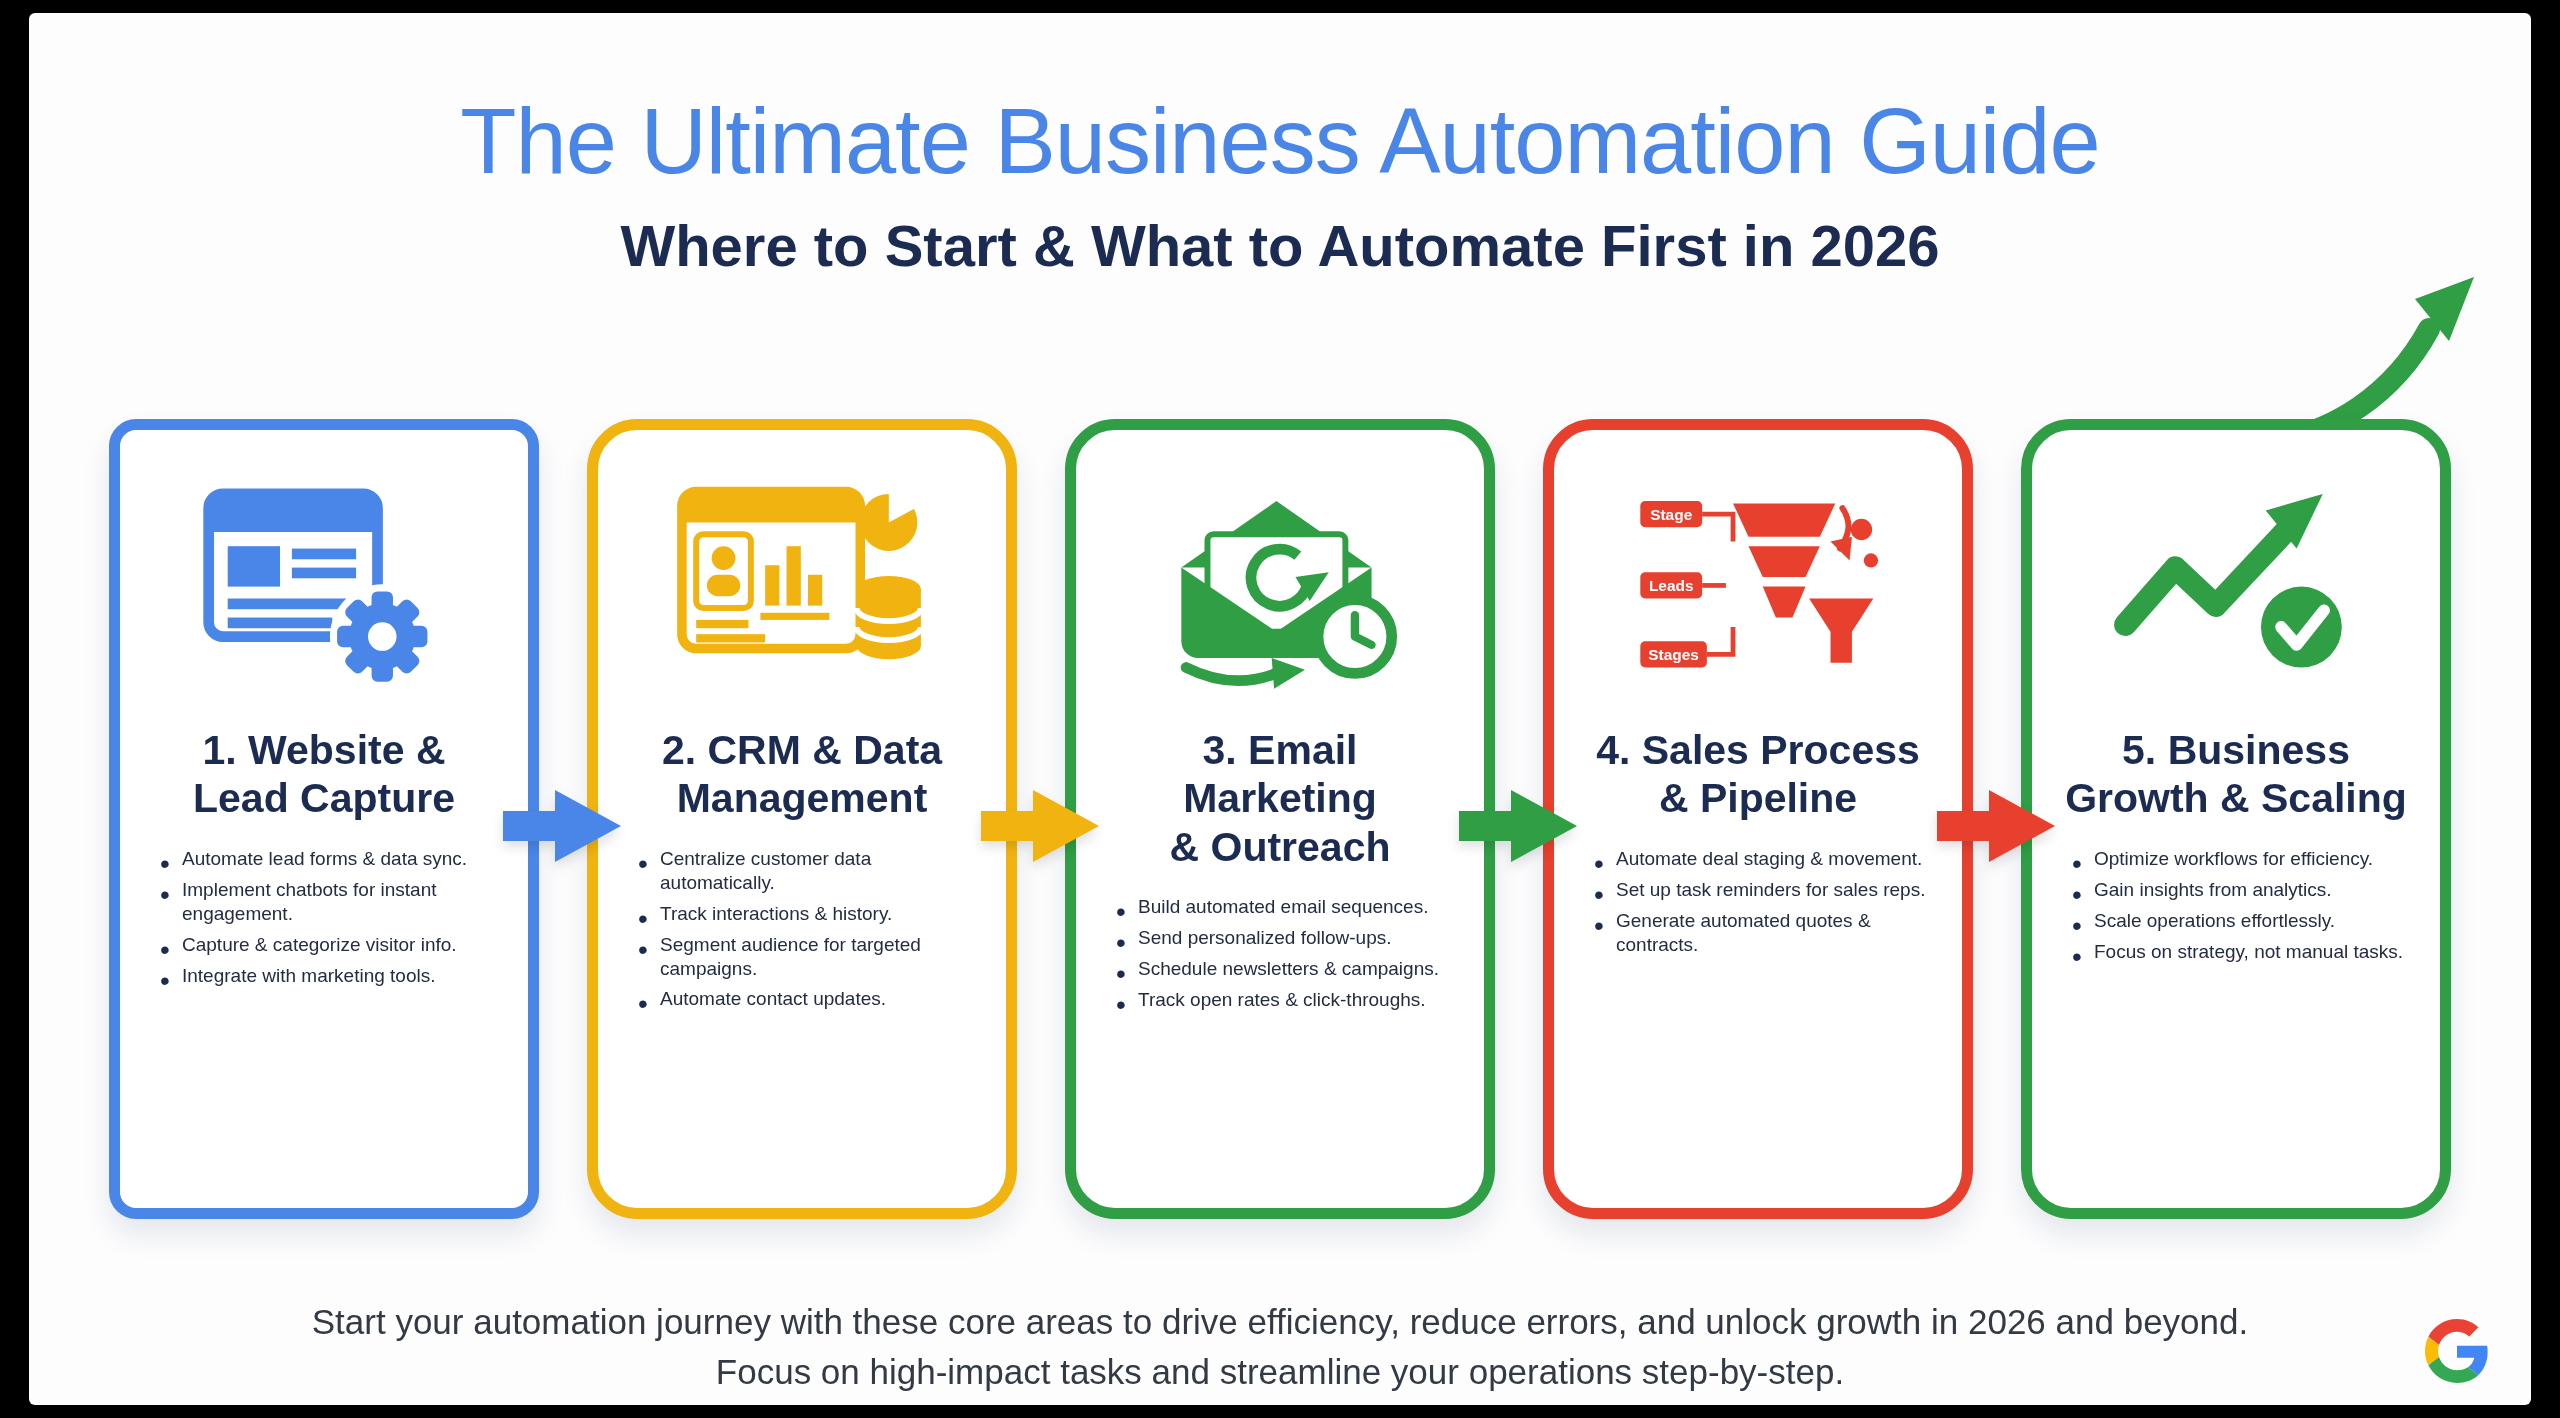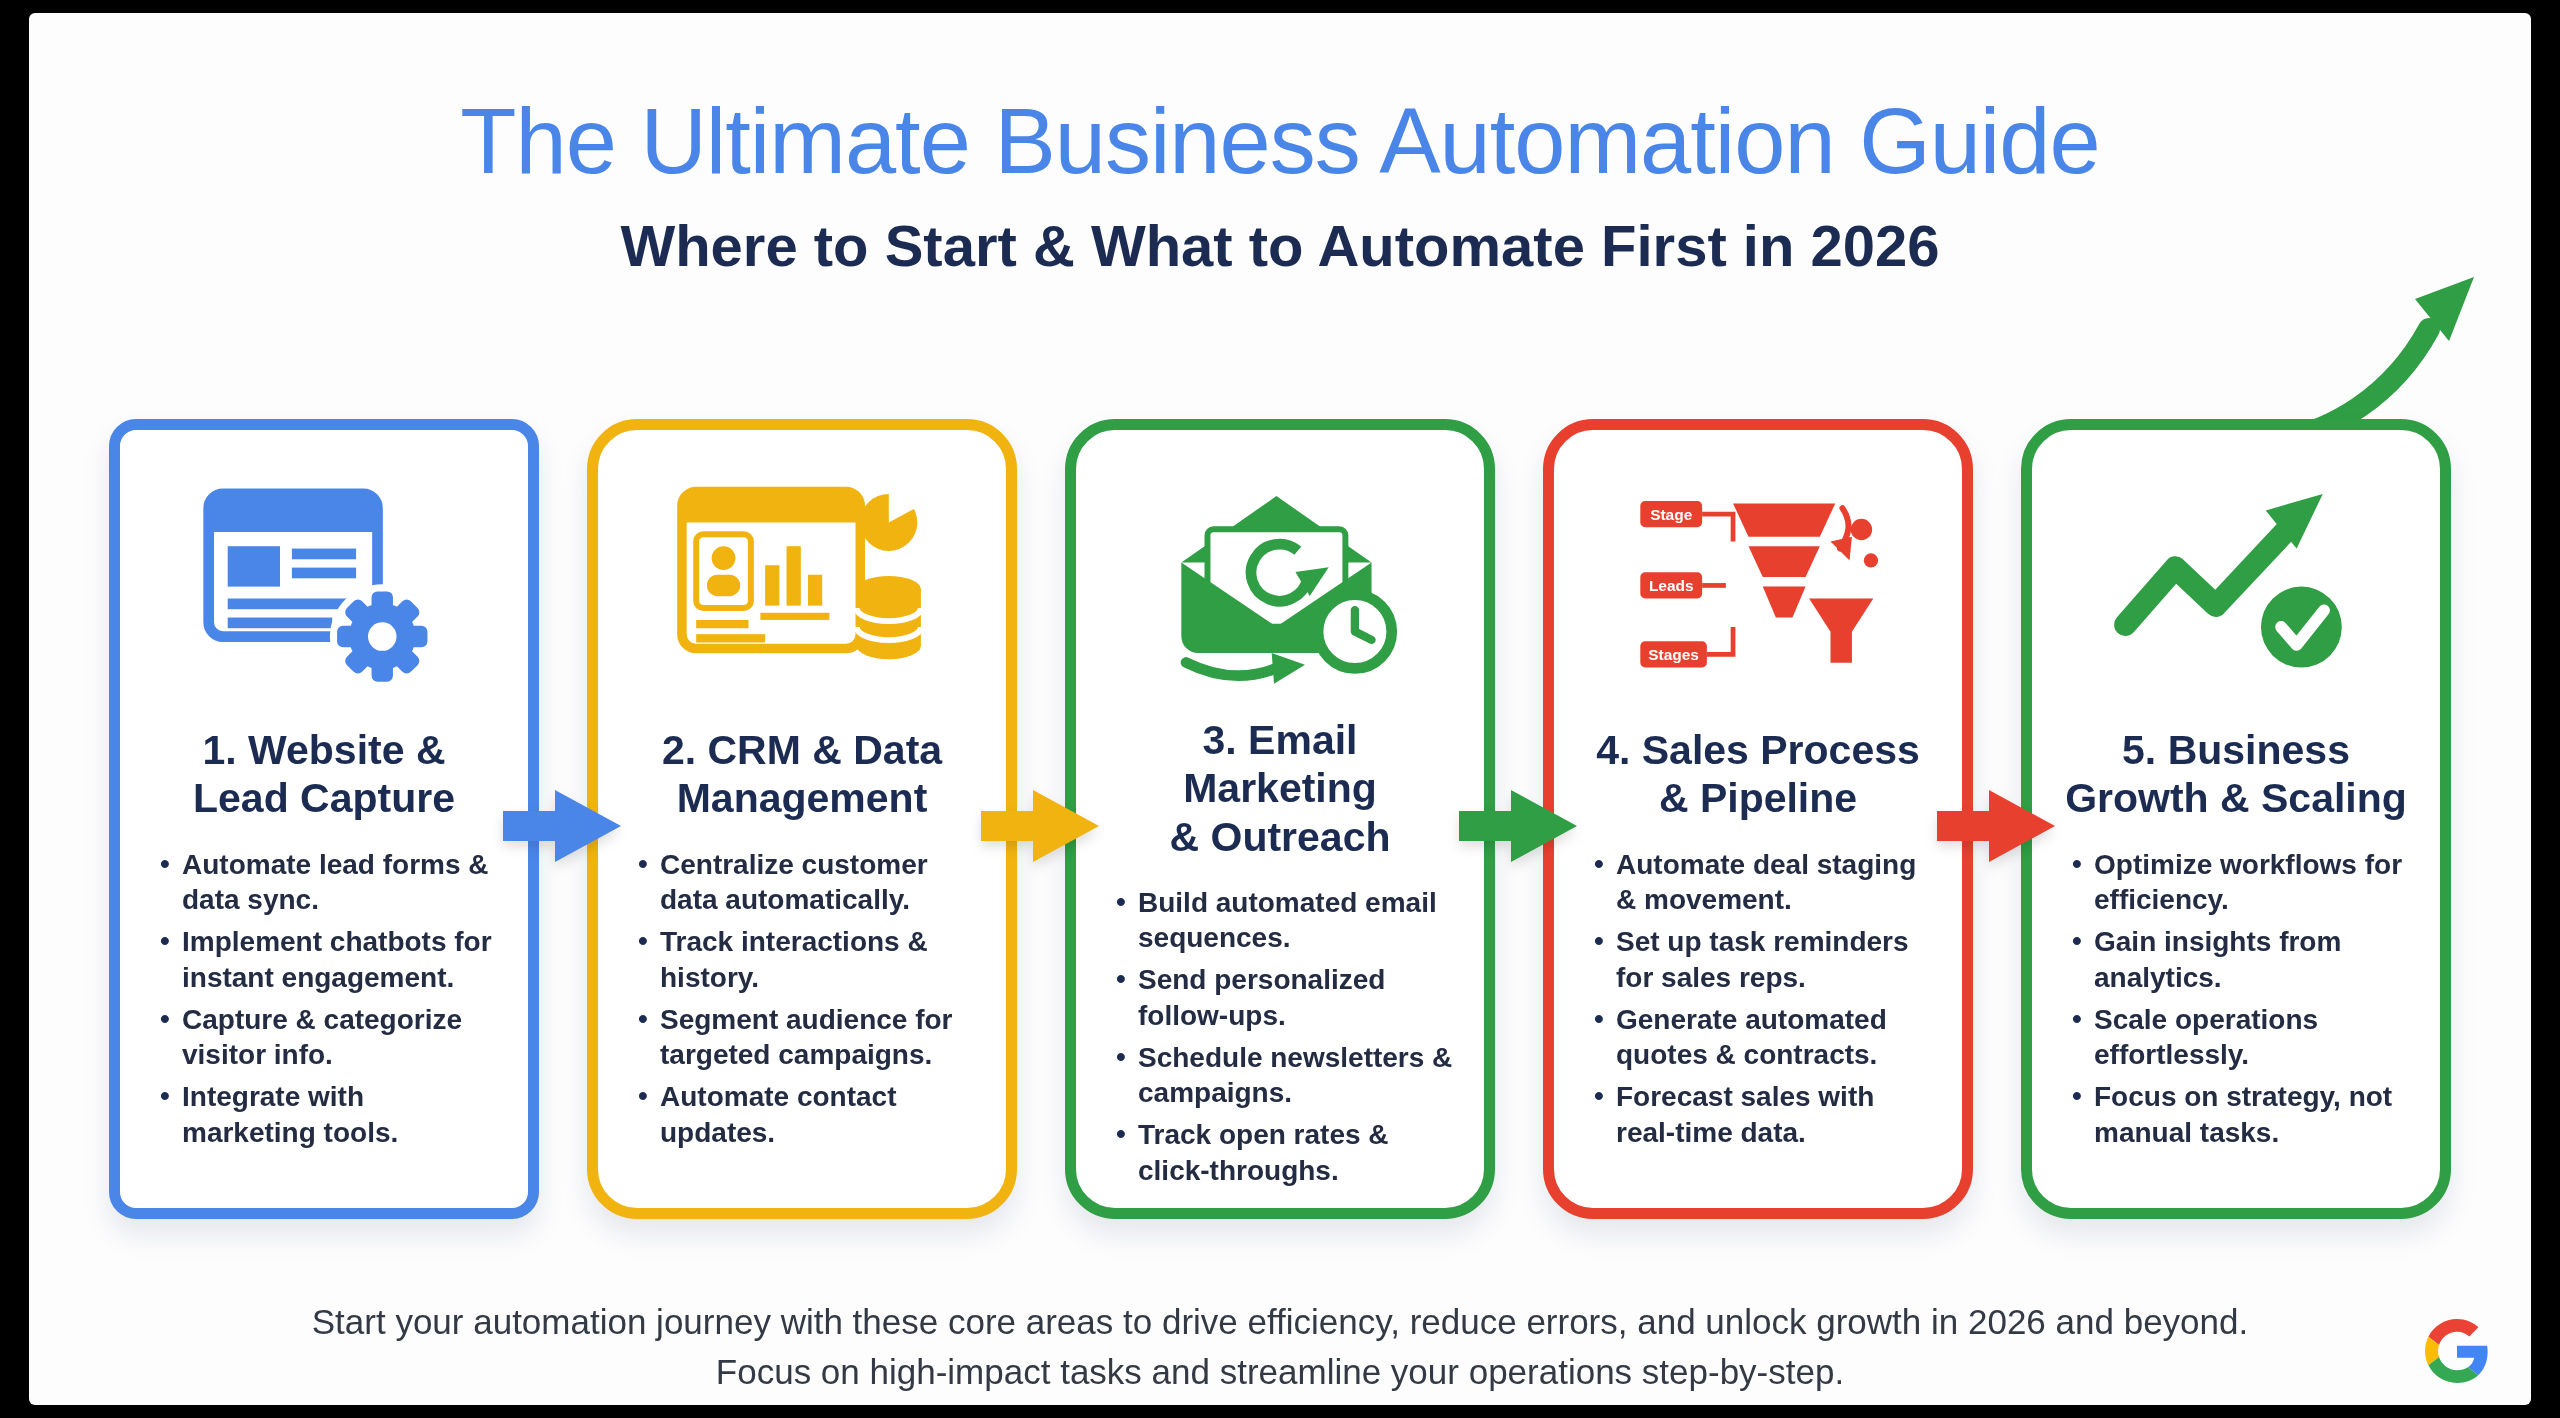--- a/index.html
+++ b/index.html
@@ -36,21 +36,21 @@
   .card.c-red    { border-color:#e8402f; }
   .icon-box { height:250px; display:flex; align-items:center; justify-content:center; }
   .card-heading {
     margin-top:12px; text-align:center;
     font-size:41px; font-weight:700; color:#1b2b52; line-height:1.18;
   }
   .card-heading span { display:block; }
   .bullets { margin-top:24px; width:100%; list-style:none; padding:0 4px 0 10px; }
   .bullets li {
     position:relative; padding-left:26px; margin-bottom:7px;
-    font-size:28px; color:#232c42; line-height:1.26;font-weight:bold;
+    font-size:19px; color:#232c42; line-height:1.26;
   }
   .bullets li::before {
     content:"•"; position:absolute; left:4px; top:-1px;
     color:#1b2b52; font-size:28px;
   }
   .flow-arrow { position:absolute; top:365px; width:120px; height:84px; z-index:5; }
   .flow-arrow svg { width:100%; height:100%; display:block;
                     filter:drop-shadow(0 6px 6px rgba(0,0,0,0.12)); }
   .fa-1 { left:474px; }  .fa-2 { left:952px; }
   .fa-3 { left:1430px; } .fa-4 { left:1908px; }
@@ -198,21 +198,20 @@
         </svg>
       </div>
       <div class="card-heading">
         <span>4. Sales Process</span>
         <span>&amp; Pipeline</span>
       </div>
       <ul class="bullets">
         <li>Automate deal staging &amp; movement.</li>
         <li>Set up task reminders for sales reps.</li>
         <li>Generate automated quotes &amp; contracts.</li>
-        <li>Forecast sales with real-time data.</li>
       </ul>
     </div>
 
     <div class="card c-green">
       <div class="icon-box">
         <svg viewBox="0 0 210 180" width="250" height="214">
           <polyline points="12,120 54,72 88,104 148,40" fill="none" stroke="#2f9e44" stroke-width="19" stroke-linecap="round" stroke-linejoin="round"></polyline>
           <polygon points="178,10 130,24 156,56" fill="#2f9e44"></polygon>
           <circle cx="160" cy="122" r="34" fill="#2f9e44"></circle>
           <path d="M143,122 L156,137 L179,108" fill="none" stroke="#fff" stroke-width="10" stroke-linecap="round" stroke-linejoin="round"></path>

